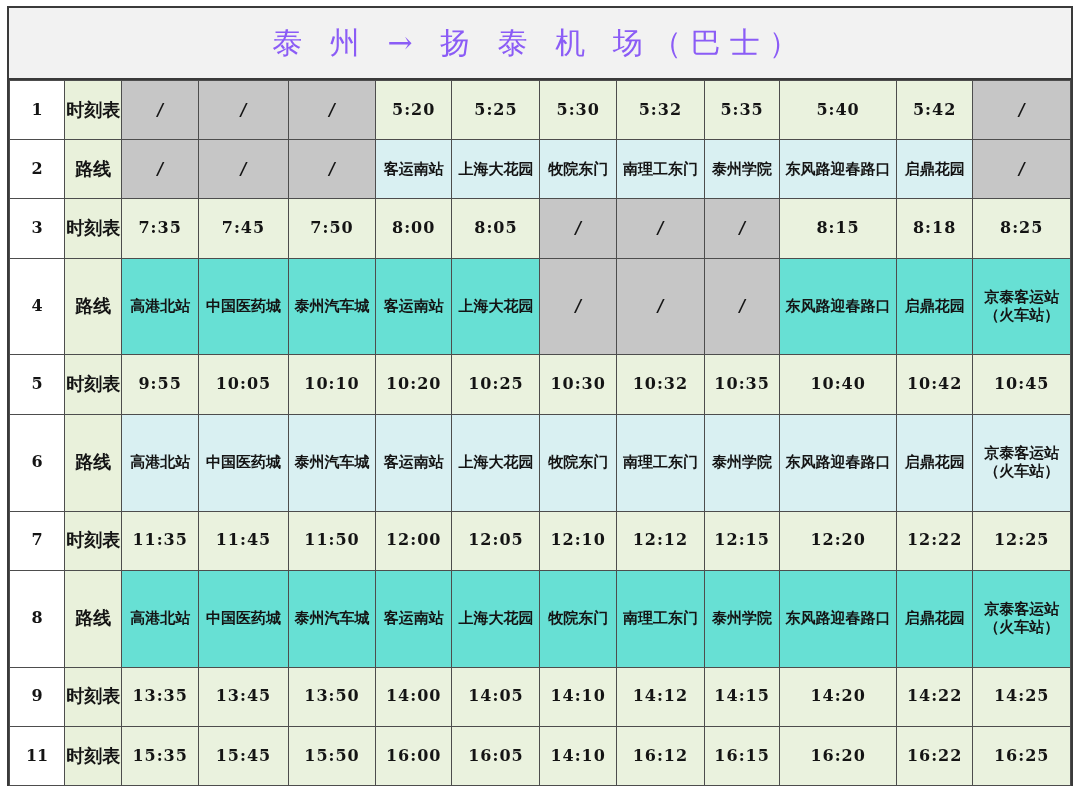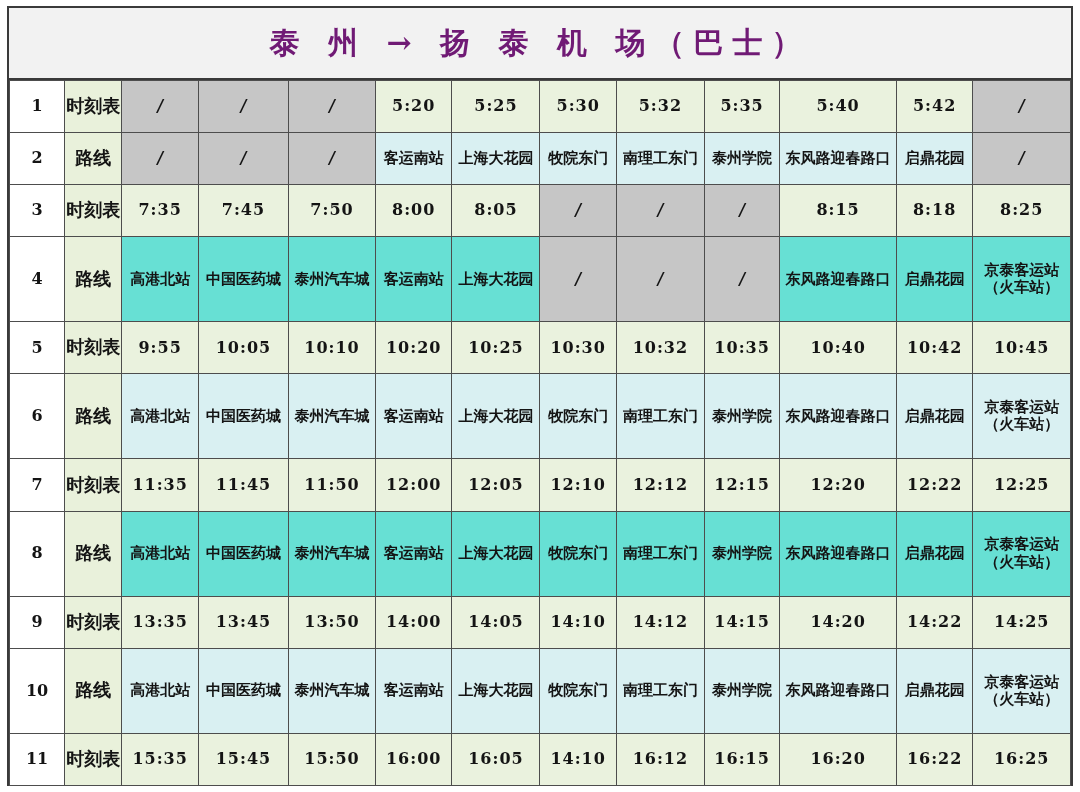--- a/index.html
+++ b/index.html
@@ -27,22 +27,22 @@
     height: 72px;
     background: #f2f2f2;
     border-bottom: 2px solid #3a3a3a;
     display: flex;
     align-items: center;
     justify-content: center;
   }
   .title-text {
     font-family: "DejaVu Serif", "Liberation Serif", serif;
     font-size: 30px;
-    font-weight: bold;
-    color: #701a75;
+    font-weight: normal;
+    color: #8b5cf6;
     letter-spacing: 9px;
     white-space: nowrap;
   }
   table.timetable {
     width: 100%;
     height: 706px;
     border-collapse: collapse;
     table-layout: fixed;
   }
   table.timetable td {
@@ -233,35 +233,20 @@
             <td class="cell-time">14:00</td>
             <td class="cell-time">14:05</td>
             <td class="cell-time">14:10</td>
             <td class="cell-time">14:12</td>
             <td class="cell-time">14:15</td>
             <td class="cell-time">14:20</td>
             <td class="cell-time">14:22</td>
             <td class="cell-time">14:25</td>
           </tr>
           <tr>
-            <td class="cell-num">10</td>
-            <td class="cell-label">路线</td>
-            <td class="cell-route-light">高港北站</td>
-            <td class="cell-route-light">中国医药城</td>
-            <td class="cell-route-light">泰州汽车城</td>
-            <td class="cell-route-light">客运南站</td>
-            <td class="cell-route-light">上海大花园</td>
-            <td class="cell-route-light">牧院东门</td>
-            <td class="cell-route-light">南理工东门</td>
-            <td class="cell-route-light">泰州学院</td>
-            <td class="cell-route-light">东风路迎春路口</td>
-            <td class="cell-route-light">启鼎花园</td>
-            <td class="cell-route-light">京泰客运站（火车站）</td>
-          </tr>
-          <tr>
             <td class="cell-num">11</td>
             <td class="cell-label">时刻表</td>
             <td class="cell-time">15:35</td>
             <td class="cell-time">15:45</td>
             <td class="cell-time">15:50</td>
             <td class="cell-time">16:00</td>
             <td class="cell-time">16:05</td>
             <td class="cell-time">14:10</td>
             <td class="cell-time">16:12</td>
             <td class="cell-time">16:15</td>

